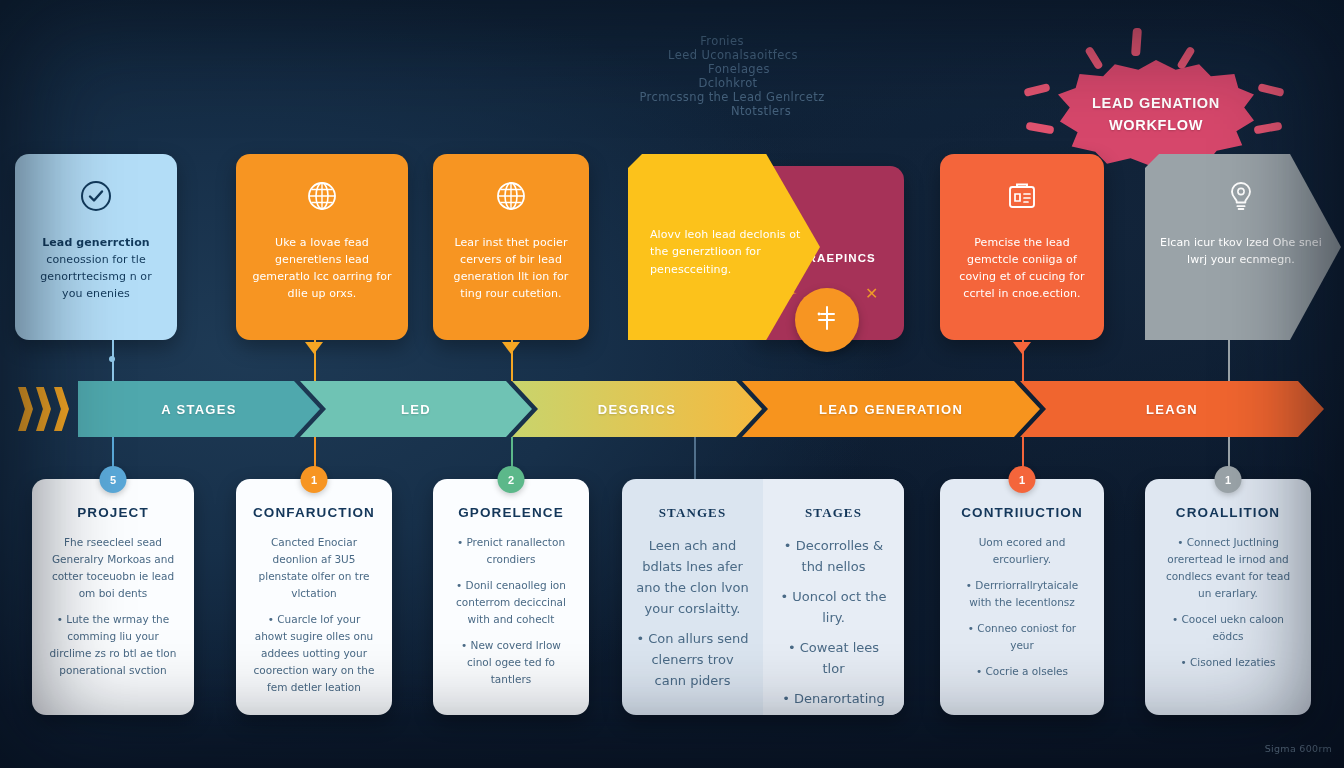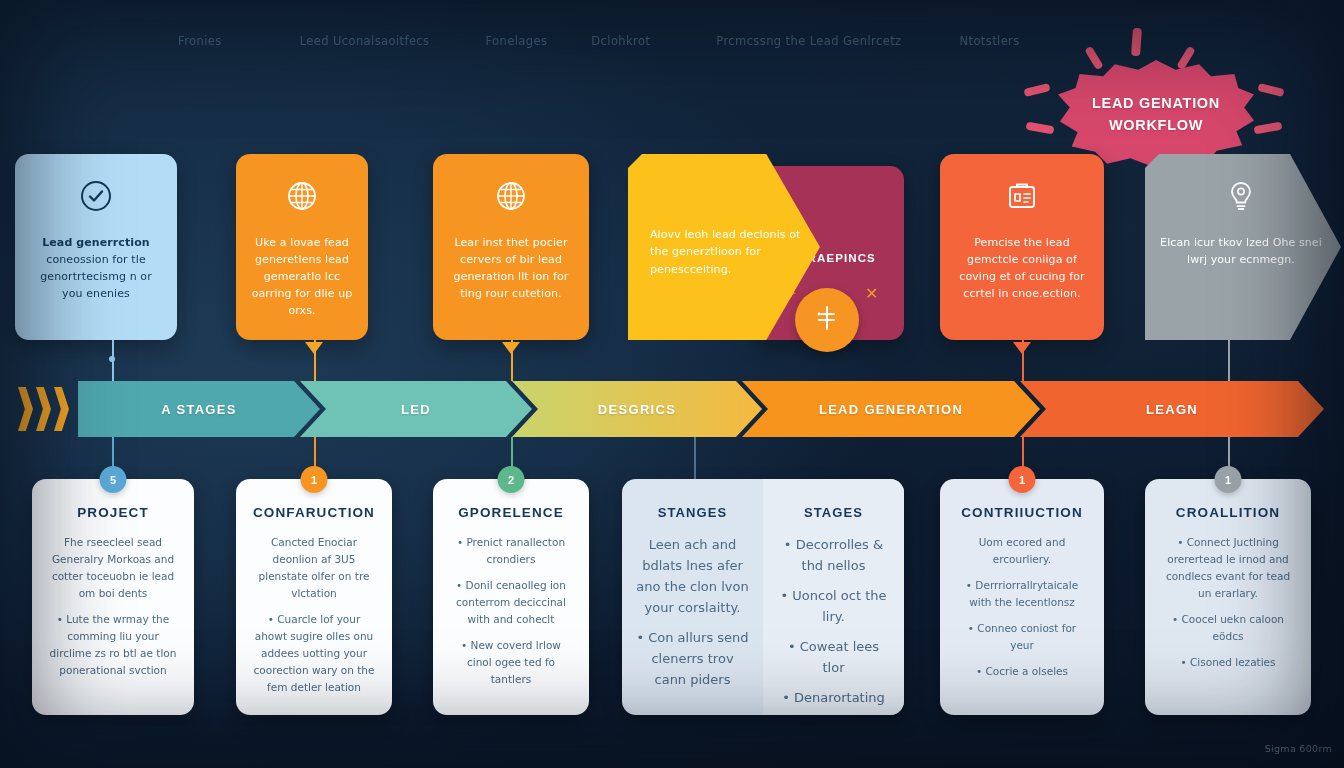--- a/index.html
+++ b/index.html
@@ -16,21 +16,21 @@
     background:
       radial-gradient(ellipse 900px 520px at 18% 46%, #1e3a55 0%, #17304a 38%, rgba(15,30,48,0) 72%),
       radial-gradient(ellipse 700px 420px at 82% 30%, #12243a 0%, rgba(11,20,34,0) 70%),
       linear-gradient(160deg,#13293f 0%,#0f2137 42%,#0a1526 100%);
     overflow:hidden;
   }
   
   .topnav {
     position:absolute; top:34px; left:0; width:100%;
     display:flex; justify-content:flex-start; align-items:center;
-    padding-left:178px; gap:0;
+    padding-left:178px; gap:0;flex-direction:column;
   }
   .topnav .navitem {
     color:#5d7governed; 
   }
   .navitem {
     color:#51708c;
     font-size:11.5px;
     letter-spacing:.4px;
     opacity:.82;
     filter:blur(.45px);
@@ -79,21 +79,21 @@
   }
   .topcard .ico { margin-bottom:16px; }
   .topcard .body {
     font-size:11px; line-height:1.55; text-align:center;
     filter:blur(.35px); letter-spacing:.1px;
     font-family:"DejaVu Sans", sans-serif;
   }
   .tc1 { left:15px;  top:154px; width:162px; height:186px; background:#b3ddf7; }
   .tc1 .body{ color:#123a5c; }
   .tc1 .body .hd { font-weight:bold; display:block; }
-  .tc2 { left:236px; top:154px; width:132px; height:186px; background:#f79522; }
+  .tc2 { left:236px; top:154px; width:172px; height:186px; background:#f79522; }
   .tc2 .body{ color:#ffffff; }
   .tc3 { left:433px; top:154px; width:156px; height:186px; background:#f79522; }
   .tc3 .body{ color:#ffffff; }
   
   .tc4 {
     left:628px; top:154px; width:192px; height:186px; background:#fcc21b;
     clip-path: polygon(0 14px, 0 100%, 72% 100%, 100% 50%, 72% 0, 14px 0);
     border-radius:0;
     align-items:flex-start; padding-left:22px; justify-content:center;
   }
@@ -191,21 +191,21 @@
   .bc-dual {
     left:622px; top:479px; width:282px; height:236px;
     background:#dbe5f0; border-radius:14px;
     box-shadow:0 8px 20px rgba(0,0,0,.30);
     position:absolute; display:flex;
   }
   .bc-dual .half { flex:1; padding:26px 14px 14px; }
   .bc-dual .half.right { background:#e7edf5; border-radius:0 14px 14px 0; }
   .bc-dual .ttl {
     font-weight:bold; font-size:13px; letter-spacing:1.1px;
-    color:#14375a; margin-bottom:14px; filter:blur(.25px); text-align:center;
+    color:#14375a; margin-bottom:14px; filter:blur(.25px); text-align:center;font-family:Liberation Serif, serif;
   }
   .bc-dual .body {
     font-size:13px; line-height:1.62; color:#4a6a86; text-align:center;
     filter:blur(.4px); font-family:"DejaVu Sans", sans-serif;
   }
   .bc-dual .body p { margin-bottom:9px; }
   .bc6 { left:940px;  top:479px; width:164px; height:236px; background:#e3eaf3; }
   .bc7 { left:1145px; top:479px; width:166px; height:236px; background:#dfe7f1; }
 
   .watermark {

